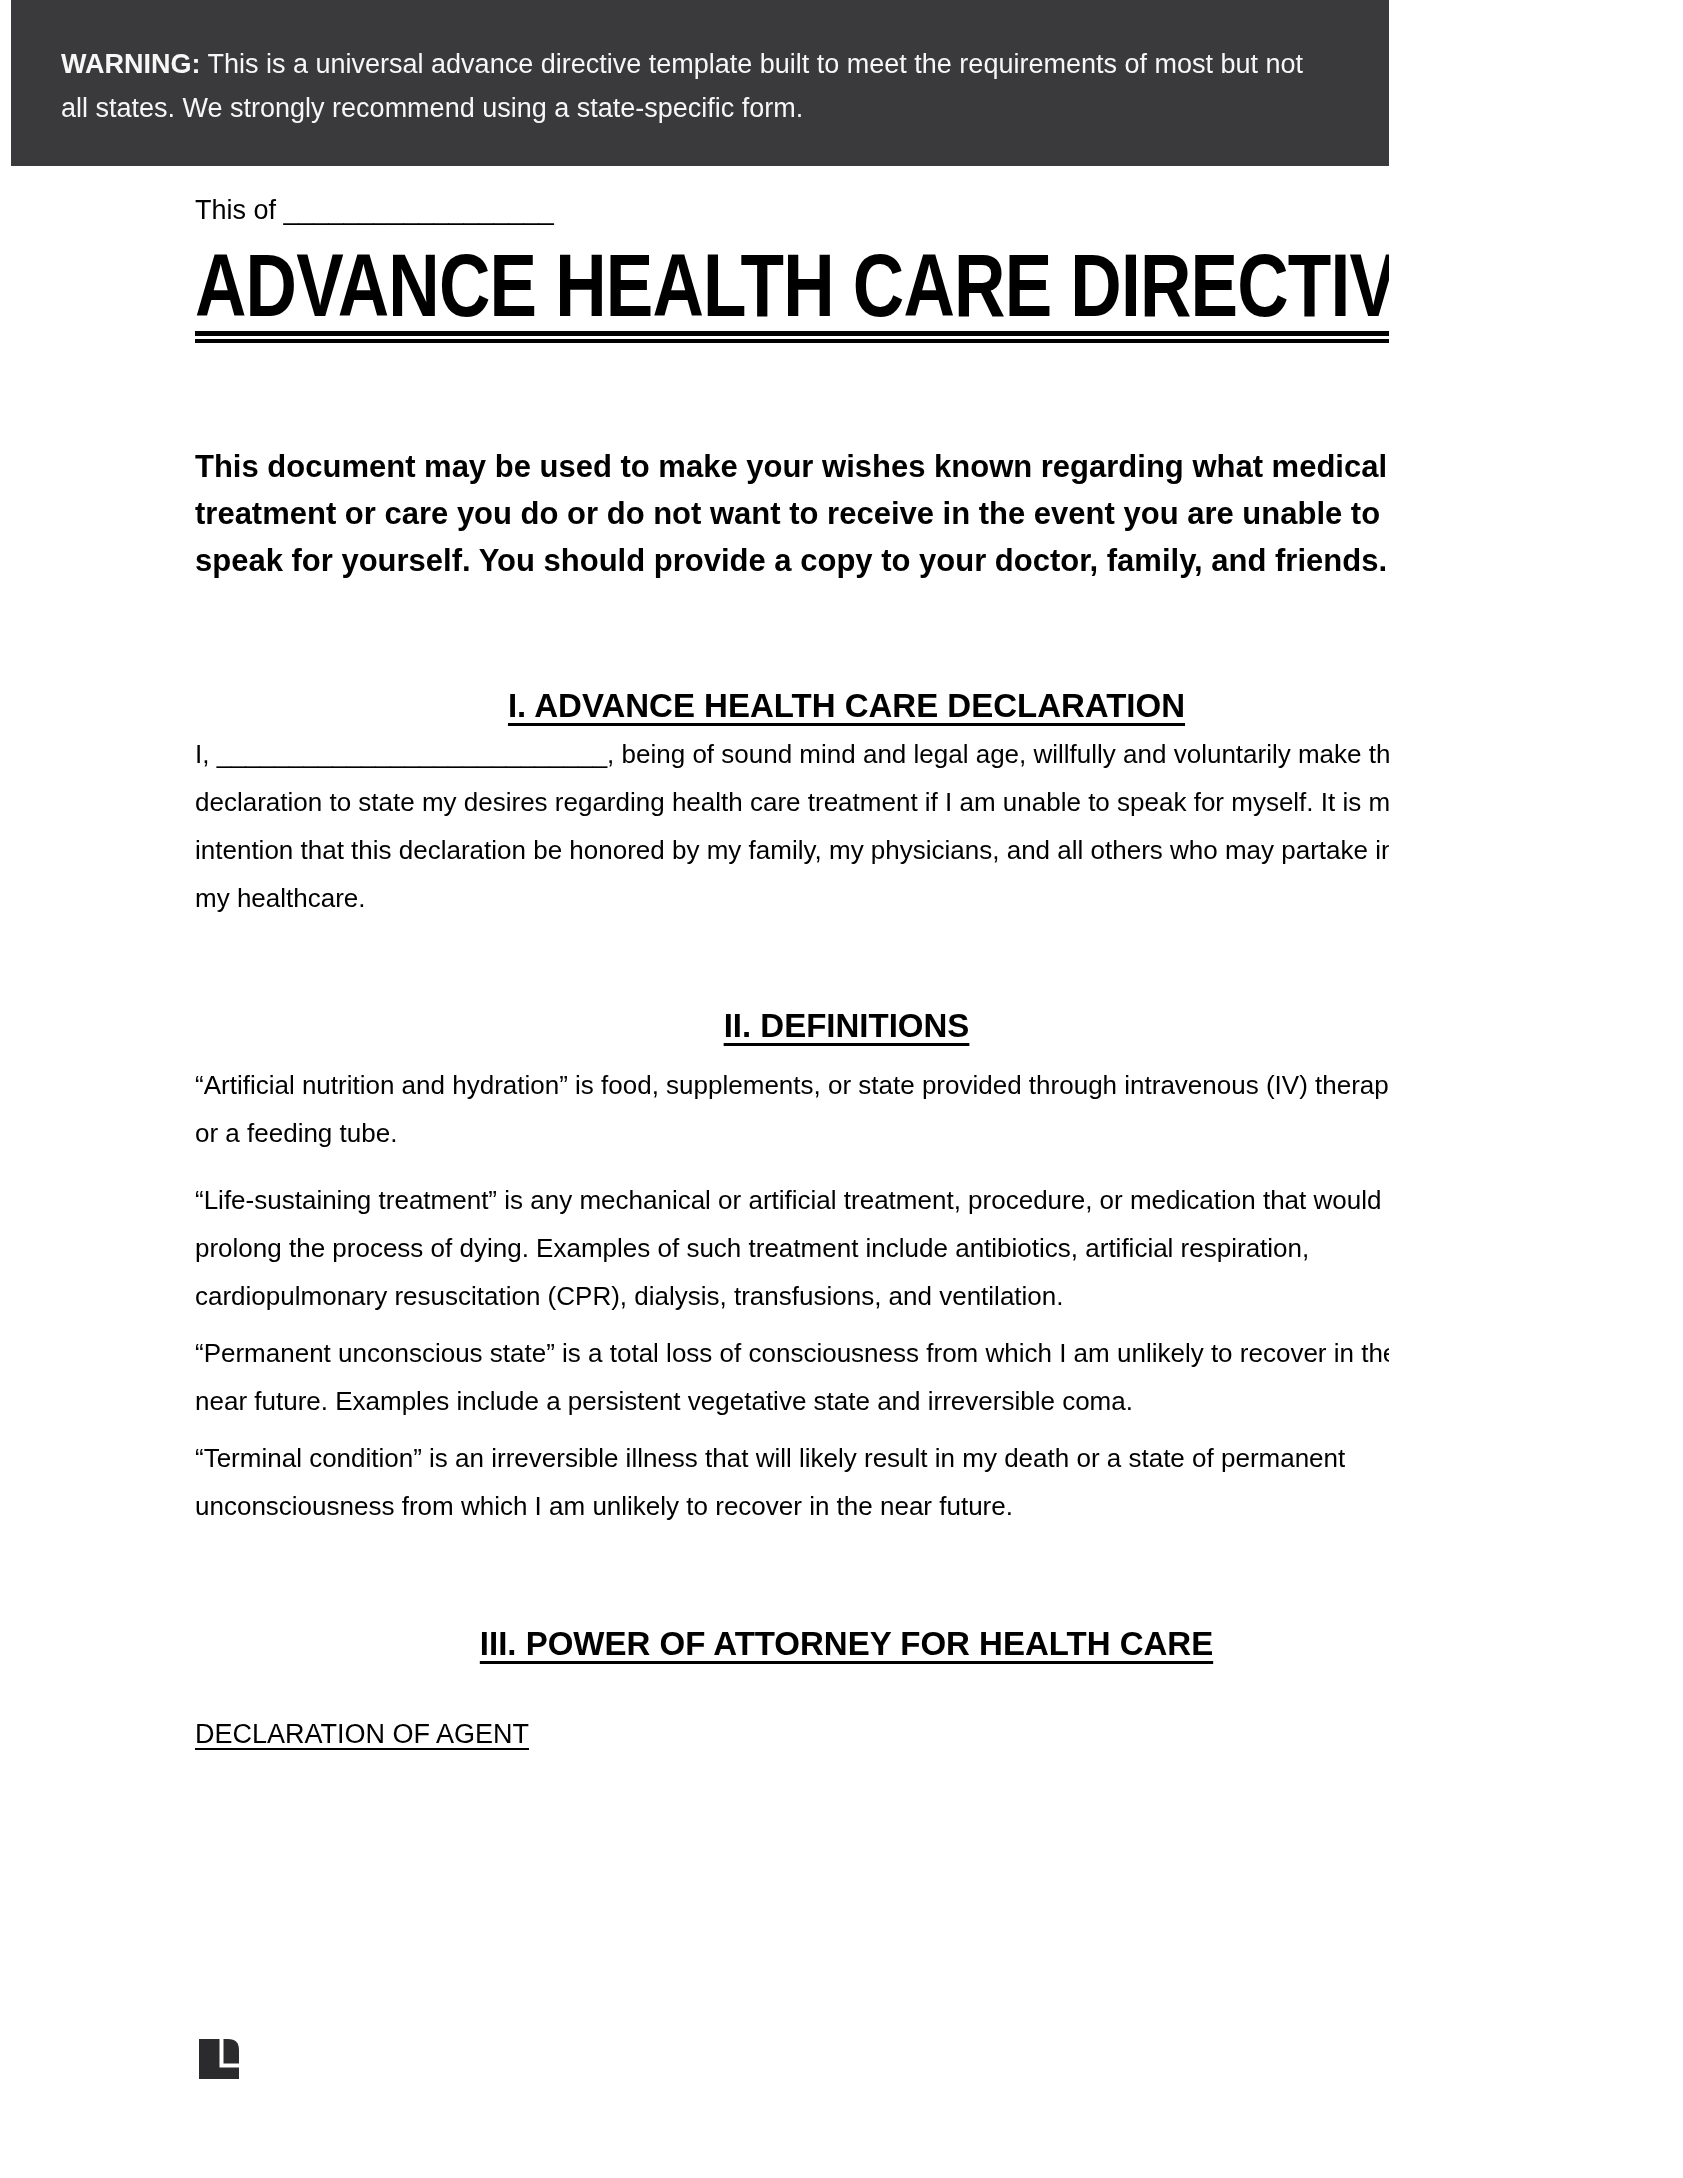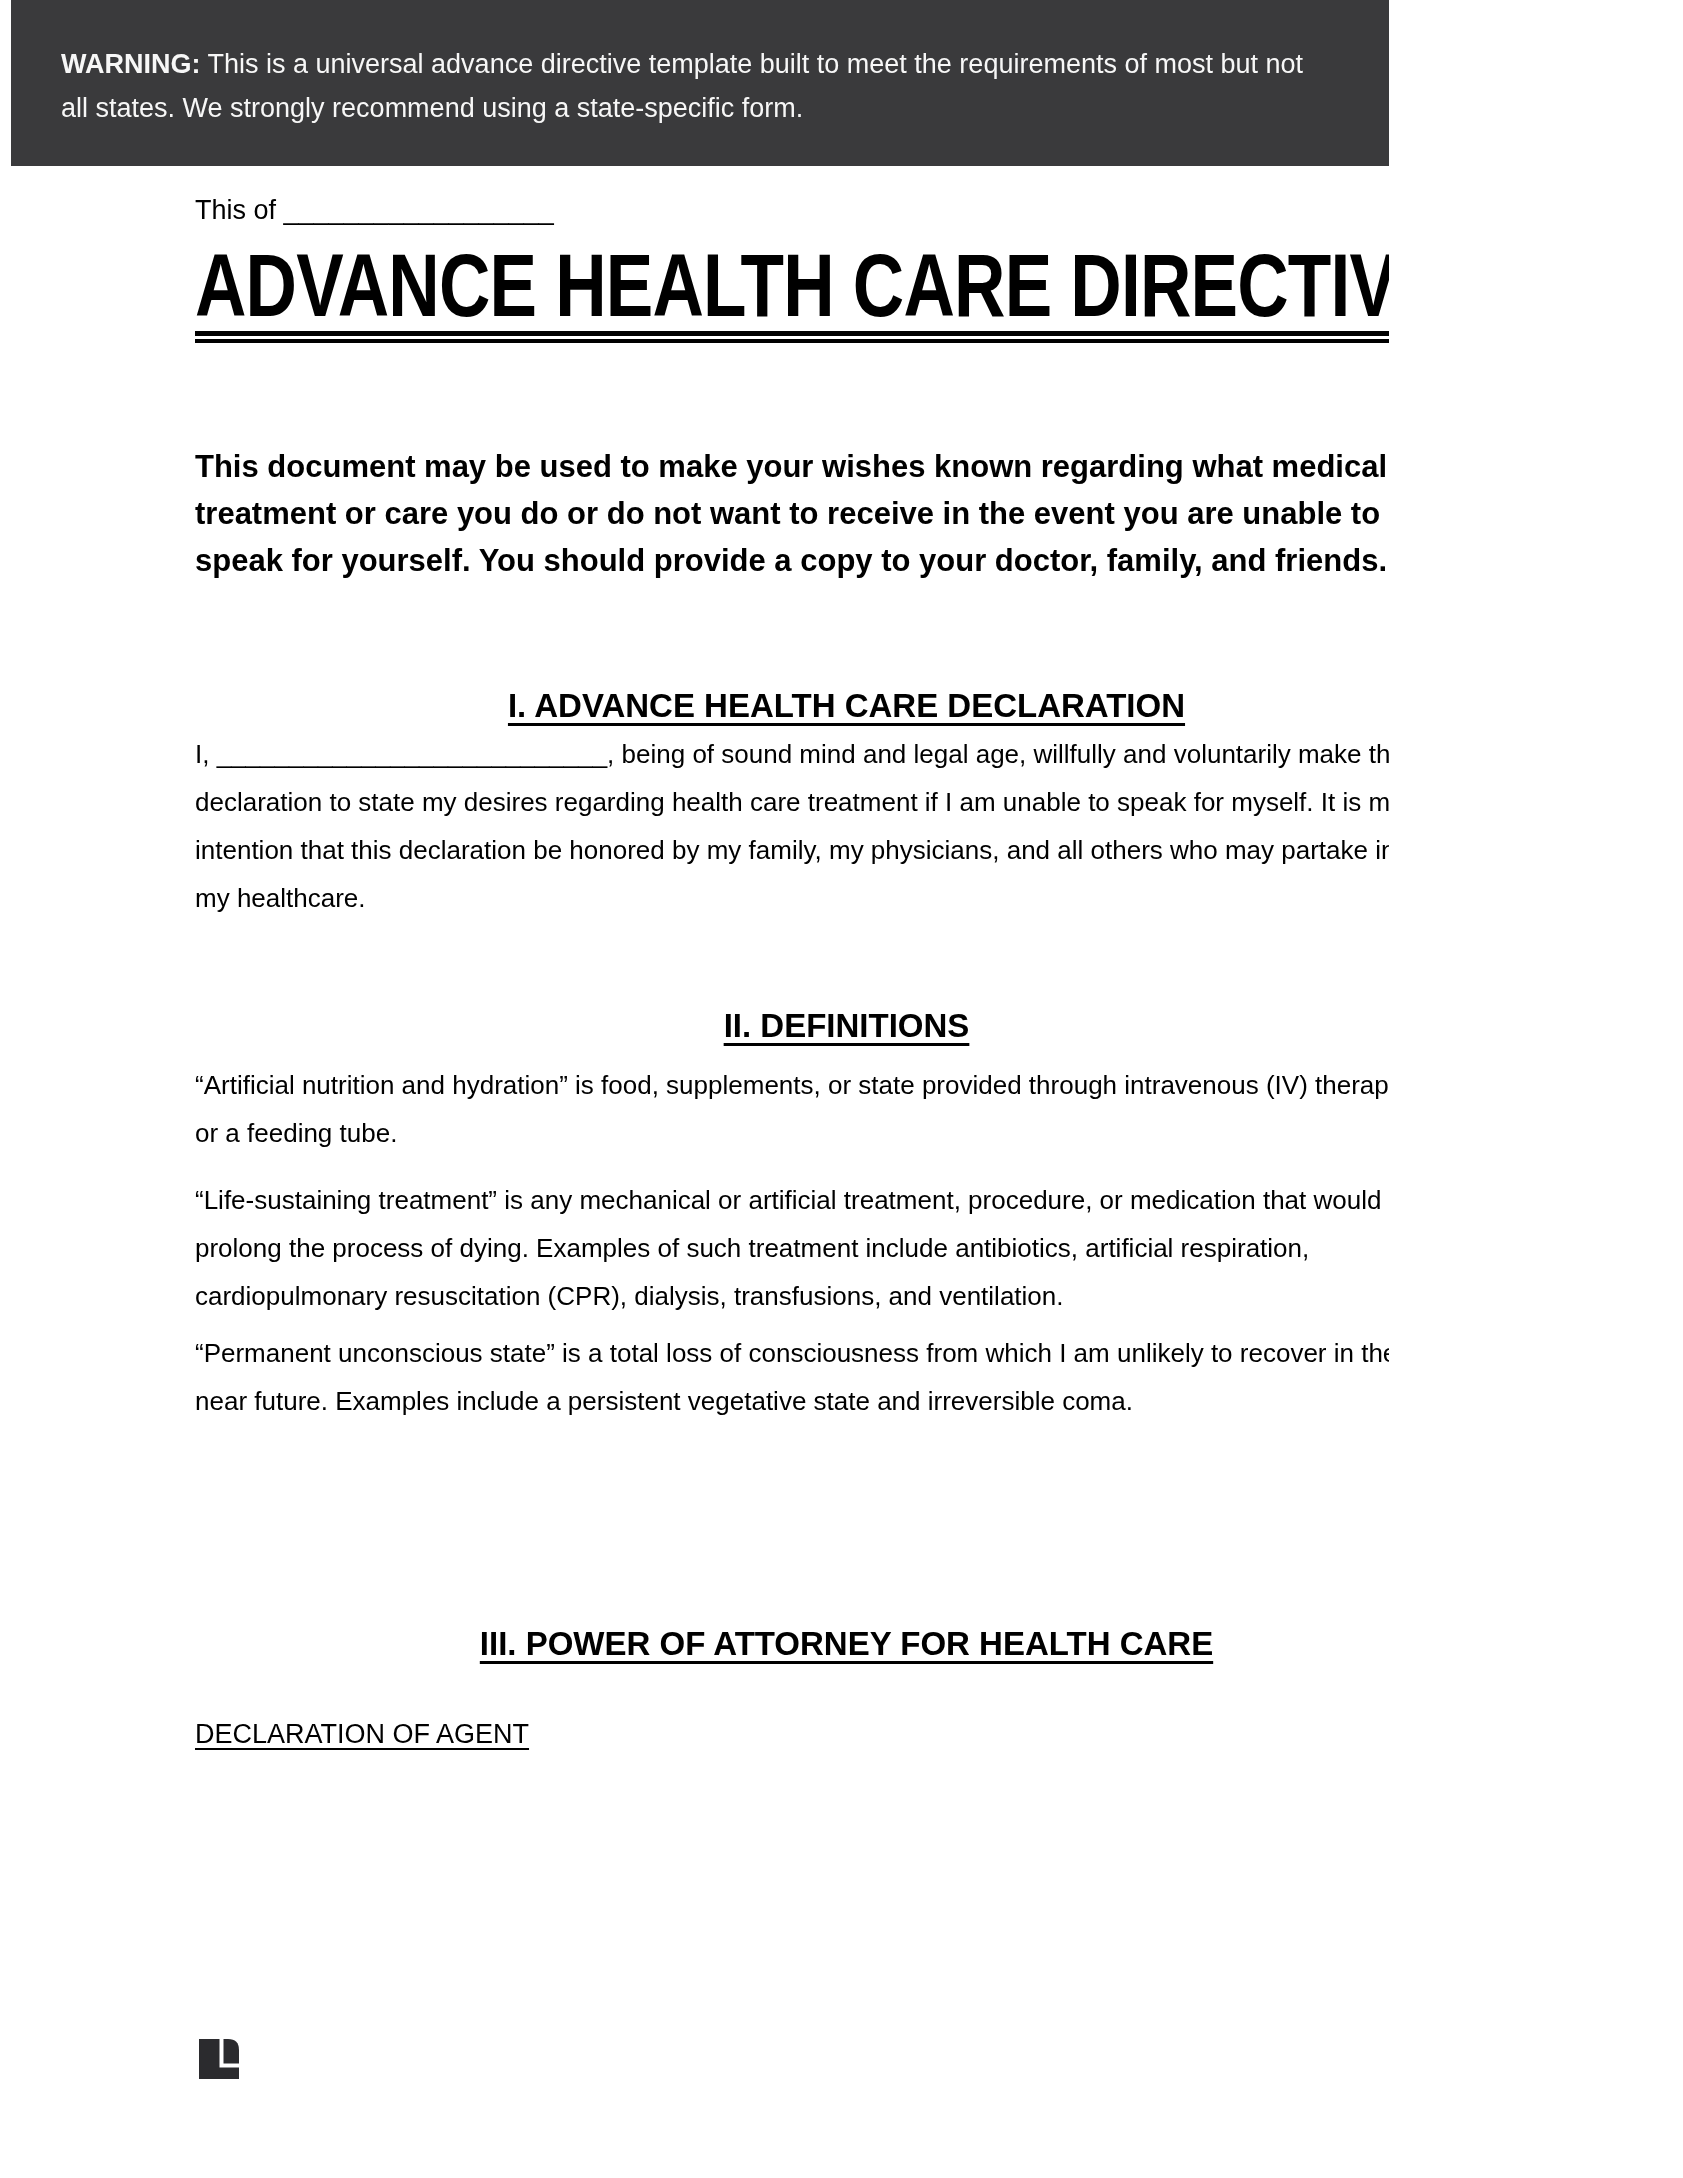--- a/index.html
+++ b/index.html
@@ -153,20 +153,22 @@
   <p class="body-par d-1">“Artificial nutrition and hydration” is food, supplements, or state provided through intravenous (IV) therapy
 or a feeding tube.</p>
 
   <p class="body-par d-2">“Life-sustaining treatment” is any mechanical or artificial treatment, procedure, or medication that would
 prolong the process of dying. Examples of such treatment include antibiotics, artificial respiration,
 cardiopulmonary resuscitation (CPR), dialysis, transfusions, and ventilation.</p>
 
   <p class="body-par d-3">“Permanent unconscious state” is a total loss of consciousness from which I am unlikely to recover in the
 near future. Examples include a persistent vegetative state and irreversible coma.</p>
 
+  <p class="body-par d-4">“Terminal condition” is an irreversible illness that will likely result in my death or a state of permanent
+unconsciousness from which I am unlikely to recover in the near future.</p>
 
   <h2 class="sec-heading h-3">III. POWER OF ATTORNEY FOR HEALTH CARE</h2>
 
   <h3 class="sub-heading">DECLARATION OF AGENT</h3>
 
 
   <svg class="logo" viewBox="0 0 40 40" xmlns="http://www.w3.org/2000/svg">
     <path d="M0 0 H20.5 V28.5 H40 V40 H0 Z"></path>
     <path d="M24.5 0 H29 Q40 0 40 11 V24.5 H24.5 Z"></path>
   </svg>

